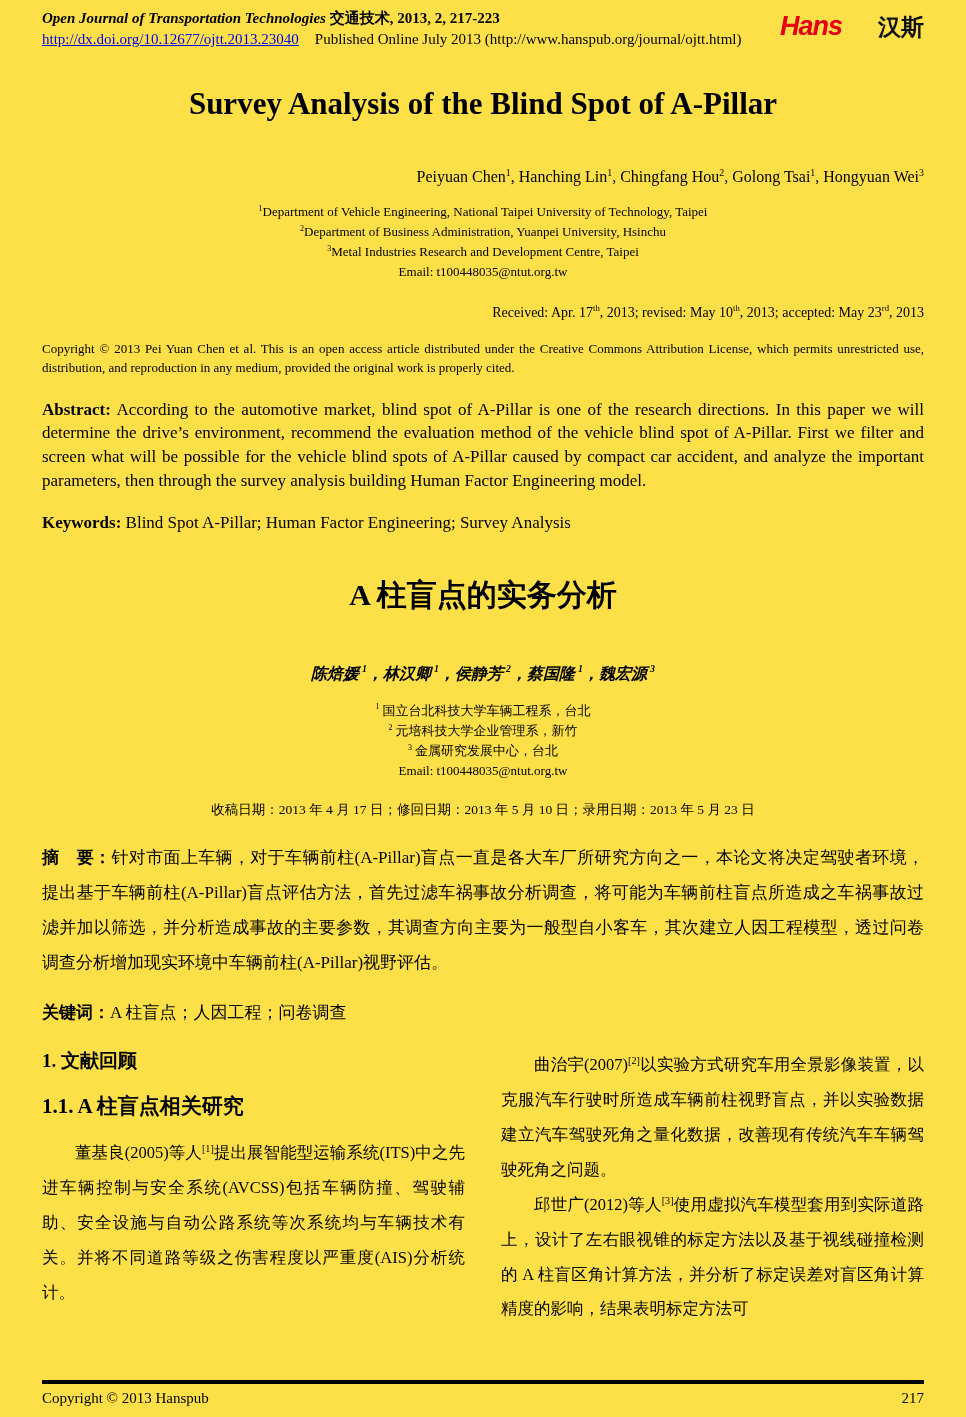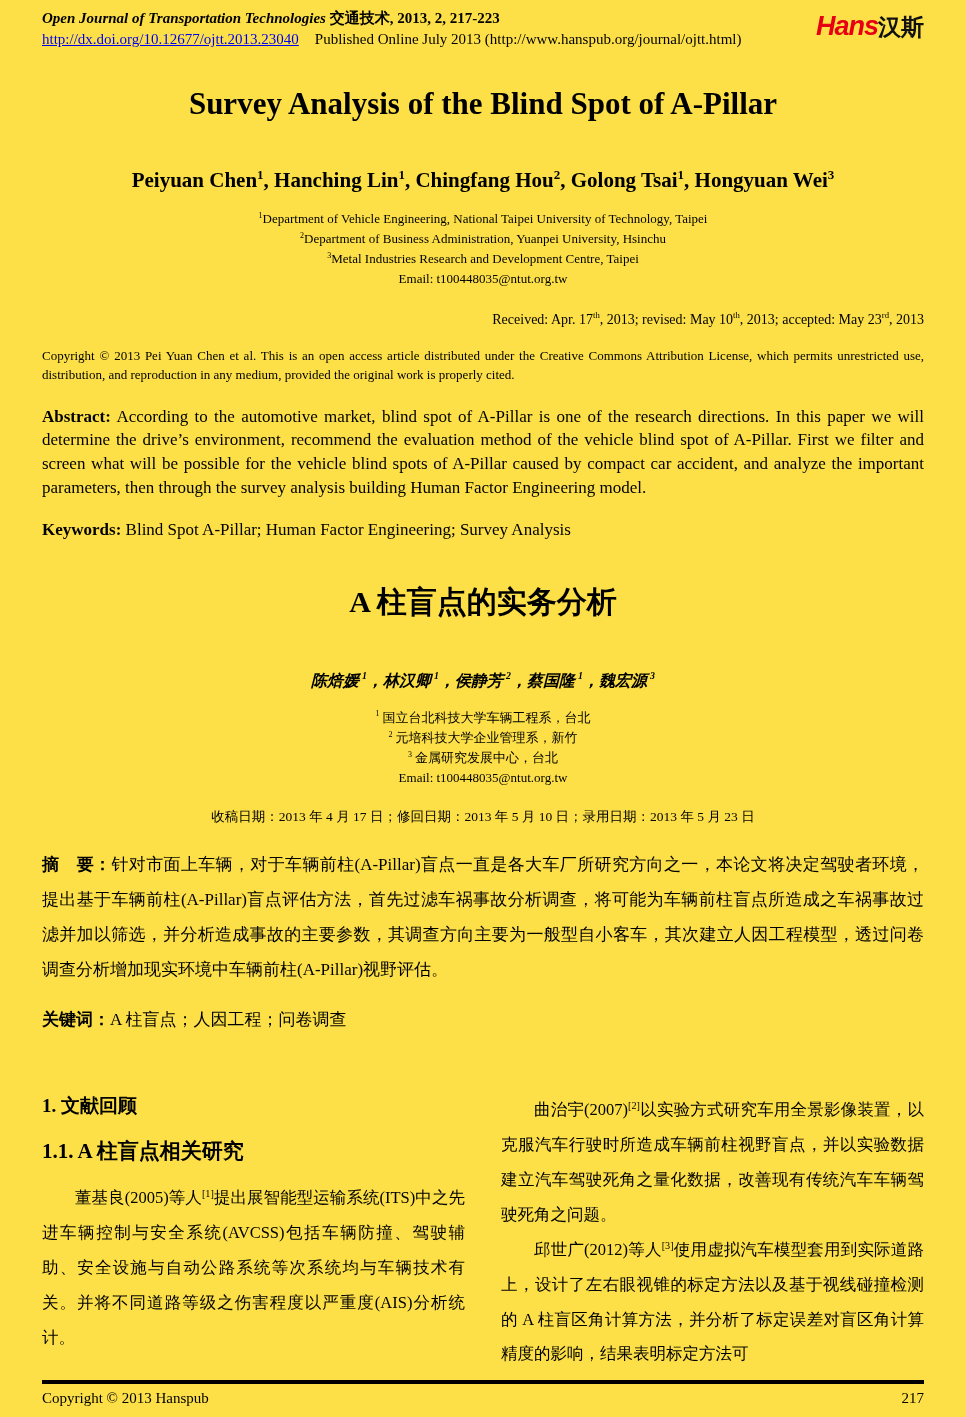--- a/index.html
+++ b/index.html
@@ -16,39 +16,39 @@
   }
   sup { font-size: 62%; line-height: 0; }
 
   .header { display: flex; justify-content: space-between; align-items: flex-start; }
   .header-left { font-size: 15px; line-height: 1.4; }
   .journal-line { font-weight: bold; }
   .journal-en { font-style: italic; }
   .doi-link { color: #0000EE; text-decoration: underline; cursor: pointer; margin-right: 16px; text-align: center; }
   .logo { white-space: nowrap; font-family: "Liberation Sans", "DejaVu Sans", sans-serif; font-weight: bold; padding-top: 3px; }
   .logo-red { color: #E60012; font-style: italic; font-size: 27px; letter-spacing: -1px; }
-  .logo-black { color: #111111; font-size: 23px; }
+  .logo-black { color: #111111; font-size: 23px; margin-left: 36px; }
 
   .title-en { margin: 36px 0 0; text-align: center; font-size: 31px; font-weight: bold; }
-  .authors { margin-top: 46px; text-align: center; font-size: 21px; font-weight: bold; }
+  .authors { margin-top: 46px; text-align: right; font-size: 16px; font-weight: normal; }
   .affils { margin-top: 16px; text-align: center; font-size: 13px; line-height: 1.55; }
   .received { margin-top: 22px; text-align: right; font-size: 14px; }
   .copyright-notice { margin: 18px 0 0; font-size: 13px; line-height: 1.5; text-align: justify; }
   .abstract { margin: 20px 0 0; font-size: 17px; line-height: 1.4; text-align: justify; }
   .kw { margin: 20px 0 0; font-size: 17px; }
   .lbl { font-weight: bold; font-style: normal; }
 
   .title-cn { margin: 42px 0 0; text-align: center; font-size: 30px; font-weight: bold; }
   .authors-cn { margin-top: 48px; text-align: center; font-size: 16px; font-weight: bold; font-style: italic; }
   .authors-cn sup { margin-left: 3px; }
   .affils-cn sup { margin-right: 3px; }
   .dates { margin-top: 20px; text-align: center; font-size: 13.5px; }
   .abstract-cn { margin: 22px 0 0; font-size: 17px; line-height: 2.05; text-align: justify; }
 
-  .columns { margin-top: 62px; display: flex; gap: 36px; }
+  .columns { margin-top: 24px; display: flex; gap: 36px; }
   .col { flex: 1; min-width: 0; }
   .col h2 { margin: 0 0 18px; font-size: 19px; font-weight: bold; }
   .col h3 { margin: 0 0 16px; font-size: 21px; font-weight: bold; }
   .body-p { margin: 0; font-size: 16.5px; line-height: 2.12; text-align: justify; text-indent: 2em; }
 
   .footer {
     position: absolute; left: 42px; right: 42px; bottom: 10px;
     border-top: 4px solid #000000;
     padding-top: 6px;
     display: flex; justify-content: space-between;

